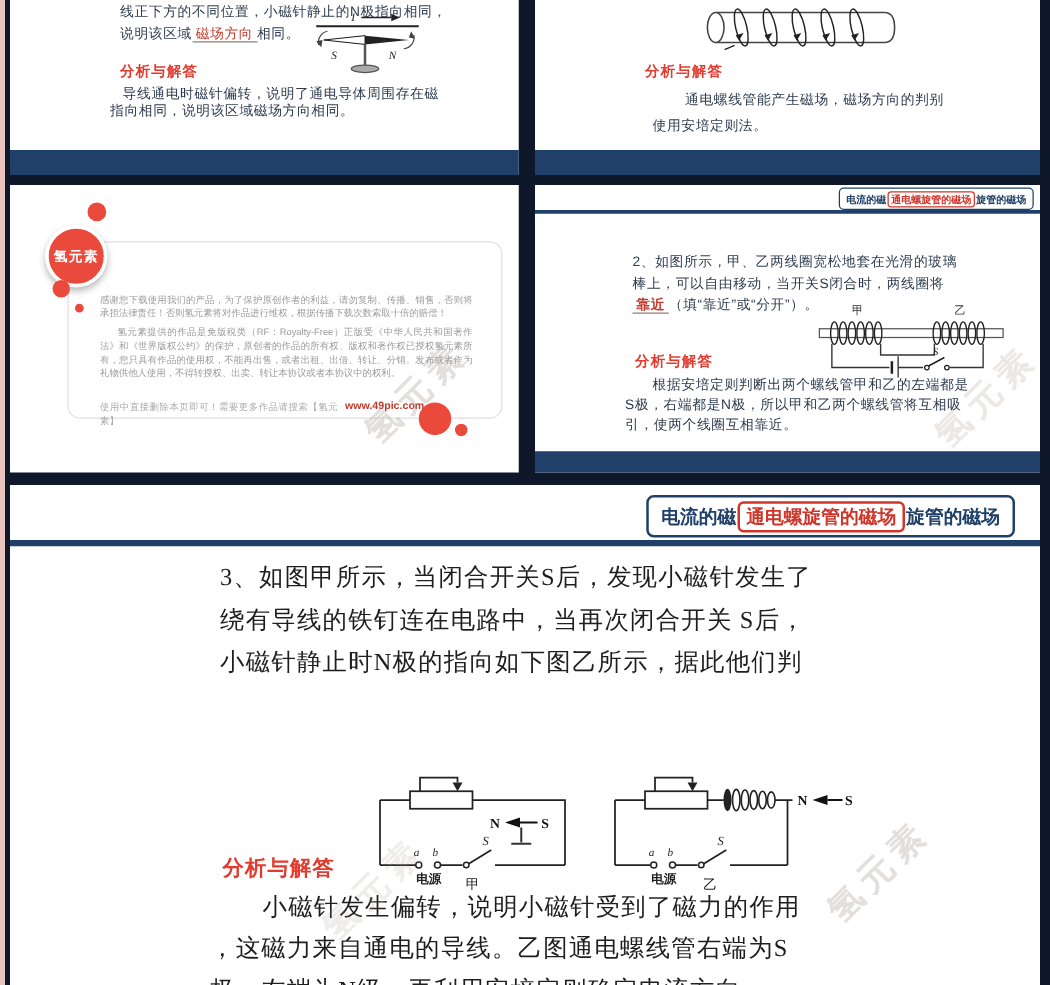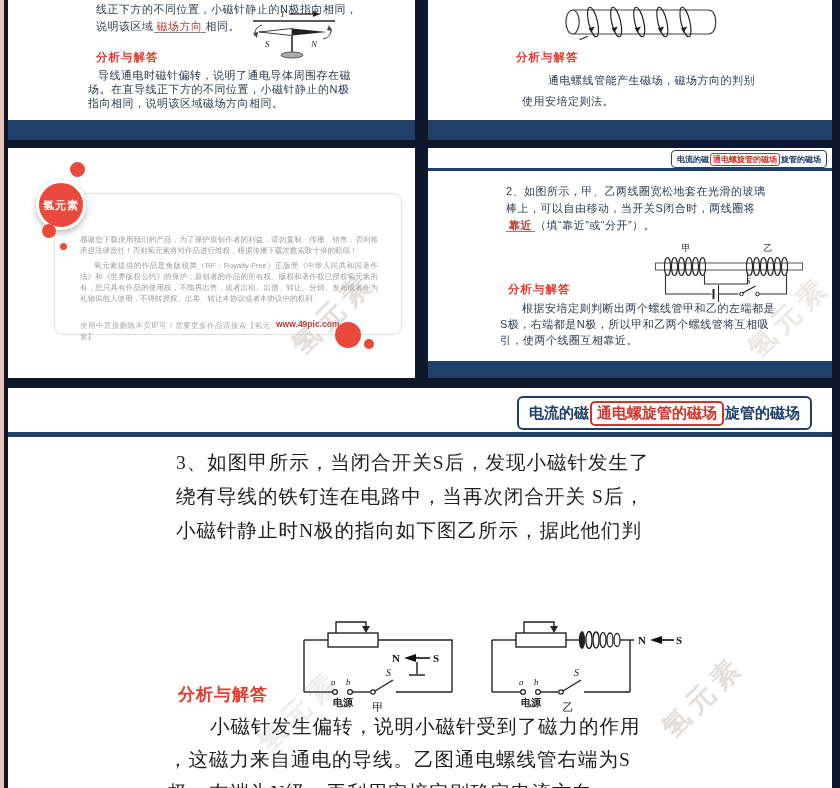--- a/index.html
+++ b/index.html
@@ -69,21 +69,20 @@
       <polygon points="87,23 84,17 82,22" fill="#444"></polygon>
       <text x="20" y="39" font-size="9" font-style="italic" fill="#222">S</text>
       <text x="66" y="39" font-size="9" font-style="italic" fill="#222">N</text>
       <line x1="47" y1="27" x2="47" y2="44" stroke="#555" stroke-width="2"></line>
       <ellipse cx="47" cy="47" rx="11" ry="3" fill="#aaa" stroke="#555" stroke-width="1"></ellipse>
     </svg>
 
     <div class="analysis" style="position:absolute;left:88px;top:50px;font-size:11.5px;">分析与解答</div>
     <div class="tl-para" style="left:80px;top:68px;width:340px;">
       <div style="padding-left:10px;">导线通电时磁针偏转，说明了通电导体周围存在磁</div>
-      <div>场。在直导线正下方的不同位置，小磁针静止的N极</div>
       <div>指向相同，说明该区域磁场方向相同。</div>
     </div>
     <div class="navybar" style="bottom:0;height:20px;"></div>
   </div>
 
   <div class="slide" style="left:428px;top:0;width:404px;height:140px;">
     <svg style="position:absolute;left:133px;top:2px;" width="160" height="40" viewBox="0 0 180 42">
       <path d="M13,7.5 H165 Q174,7.5 174,21 Q174,34.5 165,34.5 H13" fill="#fff" stroke="#444" stroke-width="1.4"></path>
       <ellipse cx="13" cy="21" rx="7.5" ry="13.5" fill="#fff" stroke="#444" stroke-width="1.4"></ellipse>
       <ellipse cx="36" cy="21" rx="5" ry="17" transform="rotate(-13 36 21)" fill="none" stroke="#222" stroke-width="1.3"></ellipse>
@@ -125,21 +124,21 @@
   </div>
 
   <div class="slide" style="left:428px;top:148px;width:404px;height:230px;">
     <div class="tab" style="right:5px;top:2px;height:16px;border-width:1.5px;border-radius:4px;padding:0 5px;font-size:8px;z-index:2;">
       <span>电流的磁</span>
         <span class="hl" style="border-width:1.5px;border-radius:3px;padding:0 2px;margin:0 1px;">通电螺旋管的磁场</span>
         <span>旋管的磁场</span>
     </div>
     <div style="position:absolute;left:0;right:0;top:20px;height:3px;background:#20406a;"></div>
 
-    <div style="position:absolute;left:78px;top:35px;">
+    <div style="position:absolute;left:78px;top:54px;">
       <div class="q2-line">2、如图所示，甲、乙两线圈宽松地套在光滑的玻璃</div>
       <div class="q2-line">棒上，可以自由移动，当开关S闭合时，两线圈将</div>
       <div class="q2-line">
         <span class="fill" style="font-weight:bold;">靠近</span><span>（填“靠近”或“分开”）。</span>
       </div>
     </div>
 
     <svg style="position:absolute;left:222px;top:92px;" width="158" height="62" viewBox="0 0 155 62">
       <text x="30" y="11" font-size="9" fill="#333">甲</text>
       <text x="112" y="11" font-size="9" fill="#333">乙</text>

